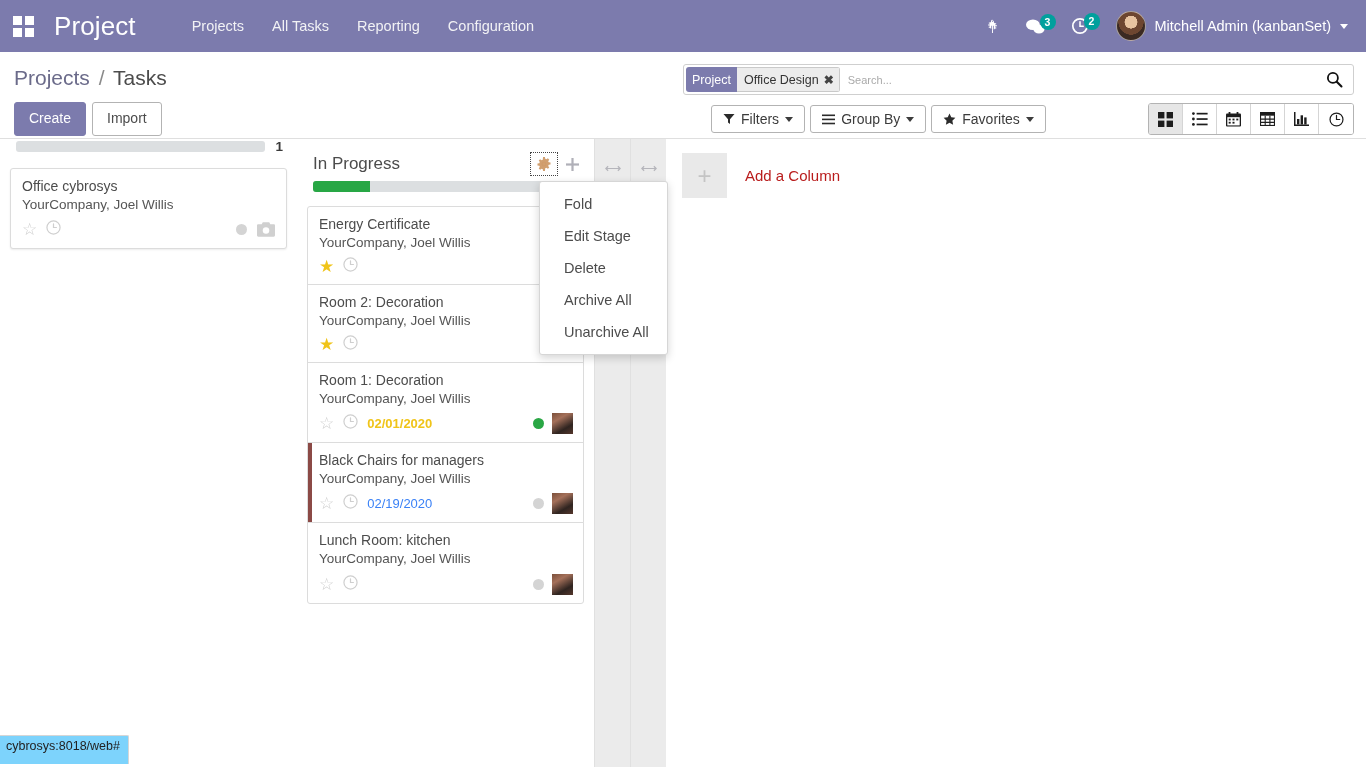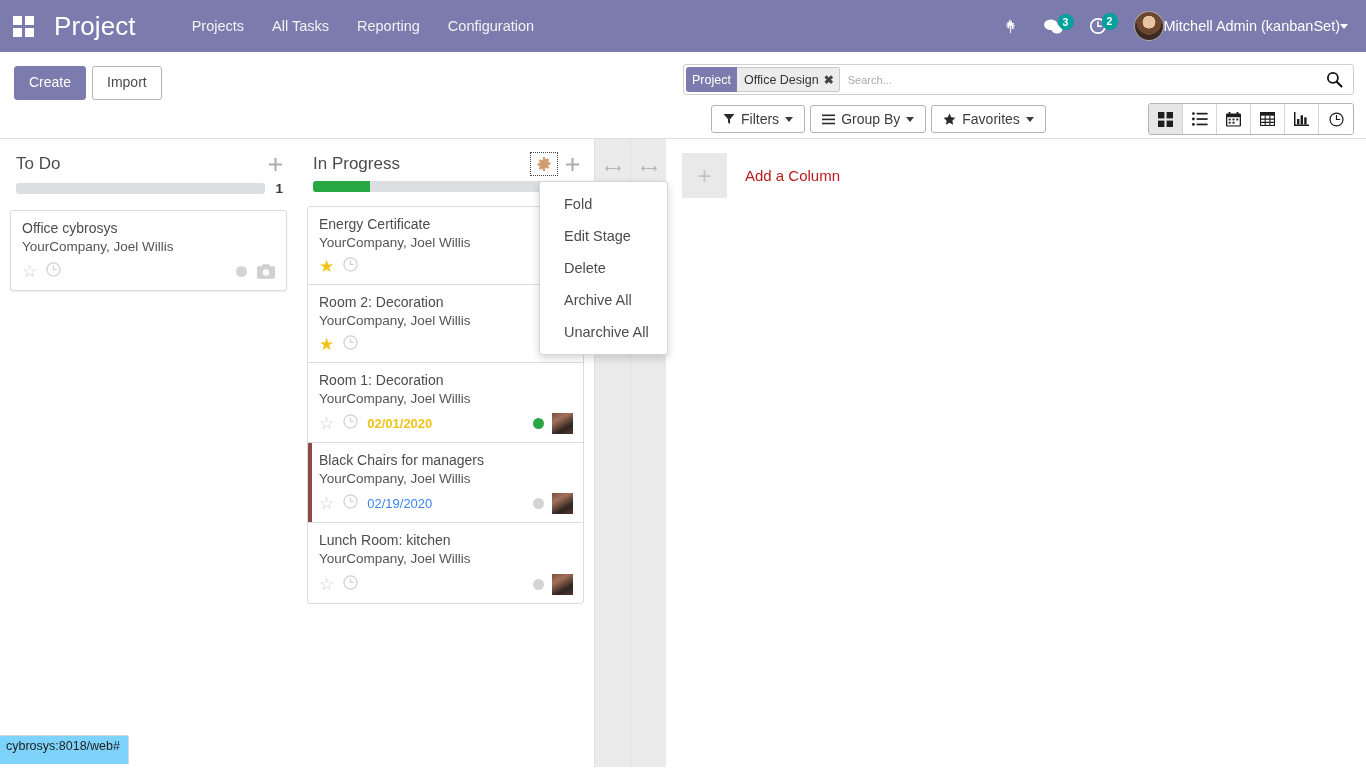--- a/index.html
+++ b/index.html
@@ -43,21 +43,21 @@
     position: relative; padding: 6px 13px;
     display: flex; align-items: center; color: #fff;
   }
   .badge-count {
     position: absolute; top: 2px; right: 2px;
     background: #00A09D; color: #fff;
     font-size: 10.5px; line-height: 1; font-weight: 700;
     border-radius: 8px; padding: 3px 5px; min-width: 16px; text-align: center;
   }
   .user-menu {
-    display: flex; align-items: center; 
+    display: flex; align-items: center; gap: 9px;
     padding: 4px 6px 4px 14px; color: #fff; font-size: 14.5px;
   }
   .avatar-nav {
     width: 30px; height: 30px; border-radius: 50%;
     background: radial-gradient(circle at 50% 36%, #e8c4a0 0 28%, #6d4630 29% 55%, #3b2a22 56% 100%);
     border: 1px solid rgba(255,255,255,.55); overflow: hidden; flex: none;
   }
   .caret-down {
     width: 0; height: 0; border-left: 4.5px solid transparent;
     border-right: 4.5px solid transparent; border-top: 5px solid currentColor;
@@ -294,20 +294,25 @@
     <div class="user-menu">
       <span class="avatar-nav"></span>
       <span>Mitchell Admin (kanbanSet)</span>
       <span class="caret-down"></span>
     </div>
   </div>
 </div>
 
 <div class="control-panel">
   <div class="cp-left">
+    <div class="breadcrumb">
+      <span>Projects</span>
+      <span class="sep">/</span>
+      <span class="active">Tasks</span>
+    </div>
     <div class="btn-row">
       <button class="btn btn-primary">Create</button>
       <button class="btn">Import</button>
     </div>
   </div>
 
   <div class="cp-right">
     <div class="search-wrap">
       <div class="facet">
         <span class="facet-label">Project</span>
@@ -407,31 +412,20 @@
           </svg>
         </div>
       </div>
     </div>
   </div>
 </div>
 
 <div class="kanban">
 
   <div class="kcol">
-    <div class="kcol-header">
-      <span class="kcol-title">To Do</span>
-      <span class="kcol-tools">
-        <span class="kcol-icon-btn">
-          <svg width="13" height="13" viewBox="0 0 13 13" fill="currentColor">
-            <rect x="5.4" y="0" width="2.2" height="13"></rect>
-              <rect x="0" y="5.4" width="13" height="2.2"></rect>
-          </svg>
-        </span>
-      </span>
-    </div>
     <div class="kcol-progress-row">
       <div class="progress">
         <div class="progress-fill" id="pf0" style="width: 0%; background: rgb(40, 167, 69);"></div>
       </div>
       <span class="kcol-count">1</span>
     </div>
     <div class="kcards">
       <div class="kcard standalone">
         <div class="kcard-title">Office cybrosys</div>
         <div class="kcard-sub">YourCompany, Joel Willis</div>

